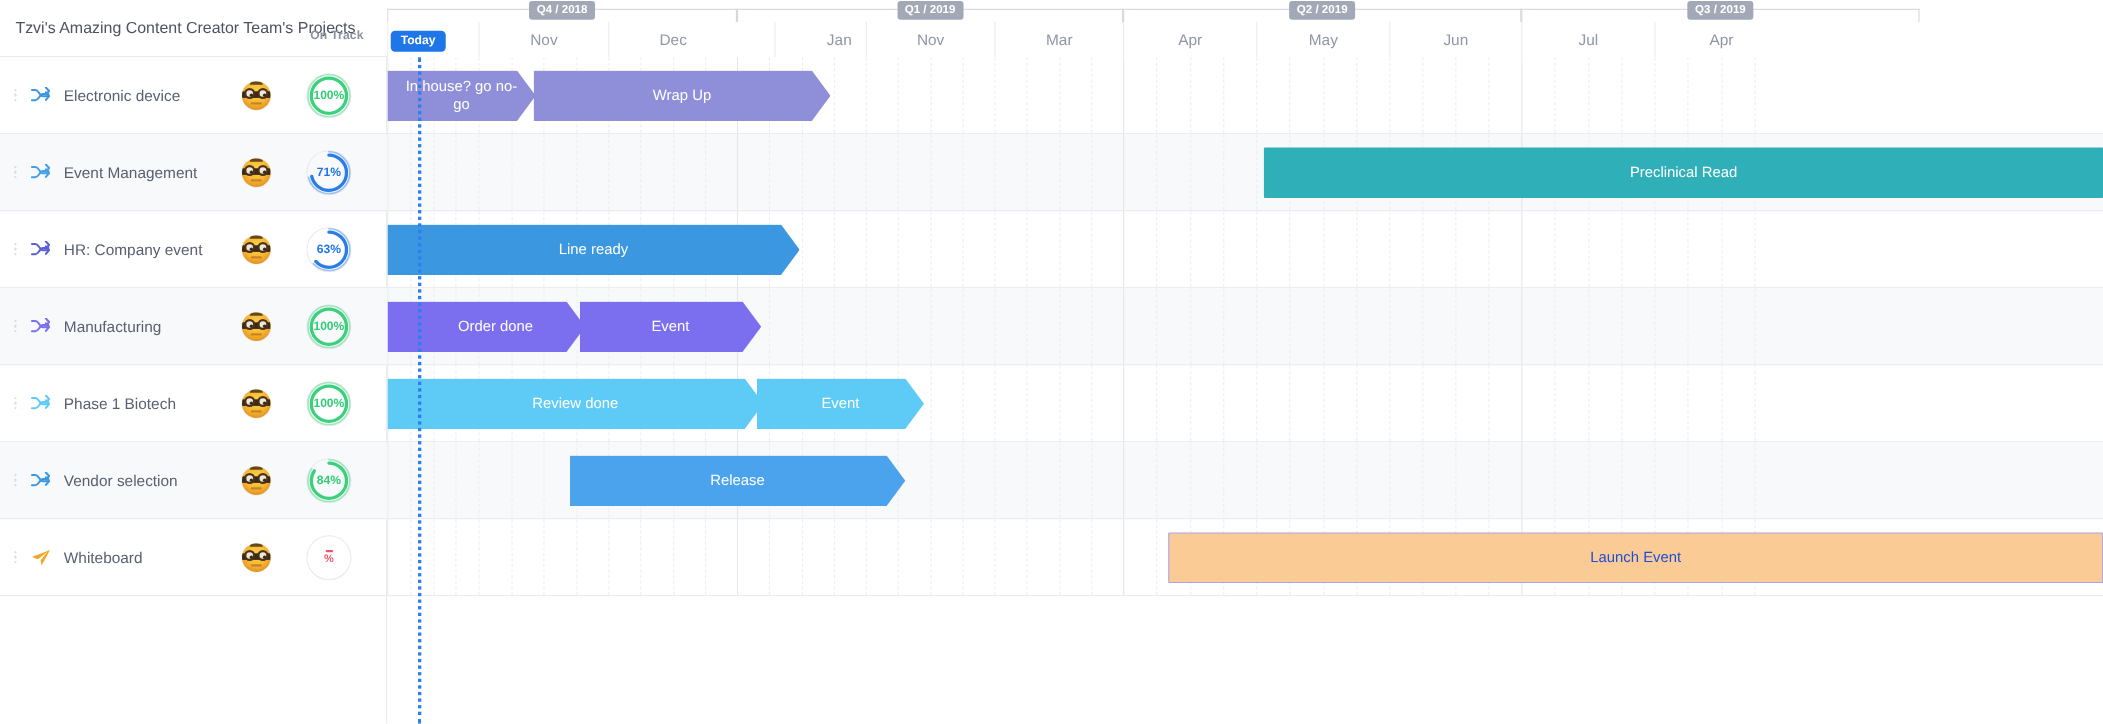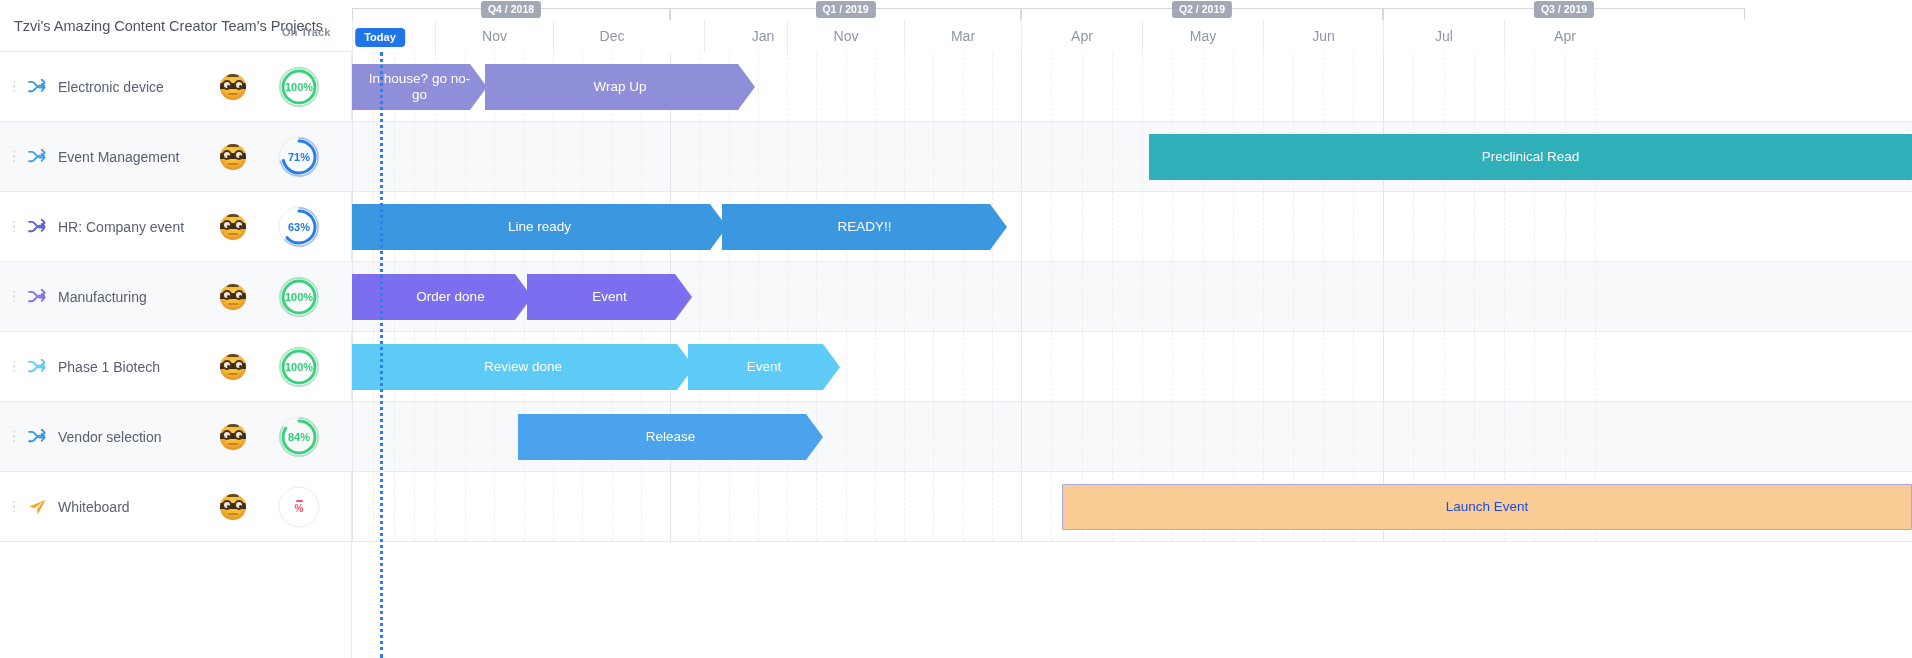--- a/index.html
+++ b/index.html
@@ -329,21 +329,20 @@
         <div class="vline" style="left: 1001px;"></div>
         <div class="vline solid" style="left: 1031px;"></div>
         <div class="vline" style="left: 1061.25px;"></div>
         <div class="vline" style="left: 1091.5px;"></div>
         <div class="vline" style="left: 1121.75px;"></div>
         <div class="vline" style="left: 1152px;"></div>
         <div class="vline" style="left: 1182.25px;"></div>
         <div class="vline" style="left: 1212.5px;"></div>
         <div class="vline" style="left: 1242.75px;"></div>
         <div class="bar chev" style="left: 0px; width: 375px; background: rgb(59, 151, 224);">Line ready</div>
-        <div class="bar chev" style="left: 370px; width: 285px; background: rgb(59, 151, 224);">READY!!</div>
       </div>
       <div class="grid-row alt" style="top: 210px;">
         <div class="vline solid" style="left: 0px;"></div>
         <div class="vline" style="left: 20.75px;"></div>
         <div class="vline" style="left: 41.5px;"></div>
         <div class="vline" style="left: 62.25px;"></div>
         <div class="vline" style="left: 83px;"></div>
         <div class="vline" style="left: 112.5px;"></div>
         <div class="vline" style="left: 142px;"></div>
         <div class="vline" style="left: 171.5px;"></div>

